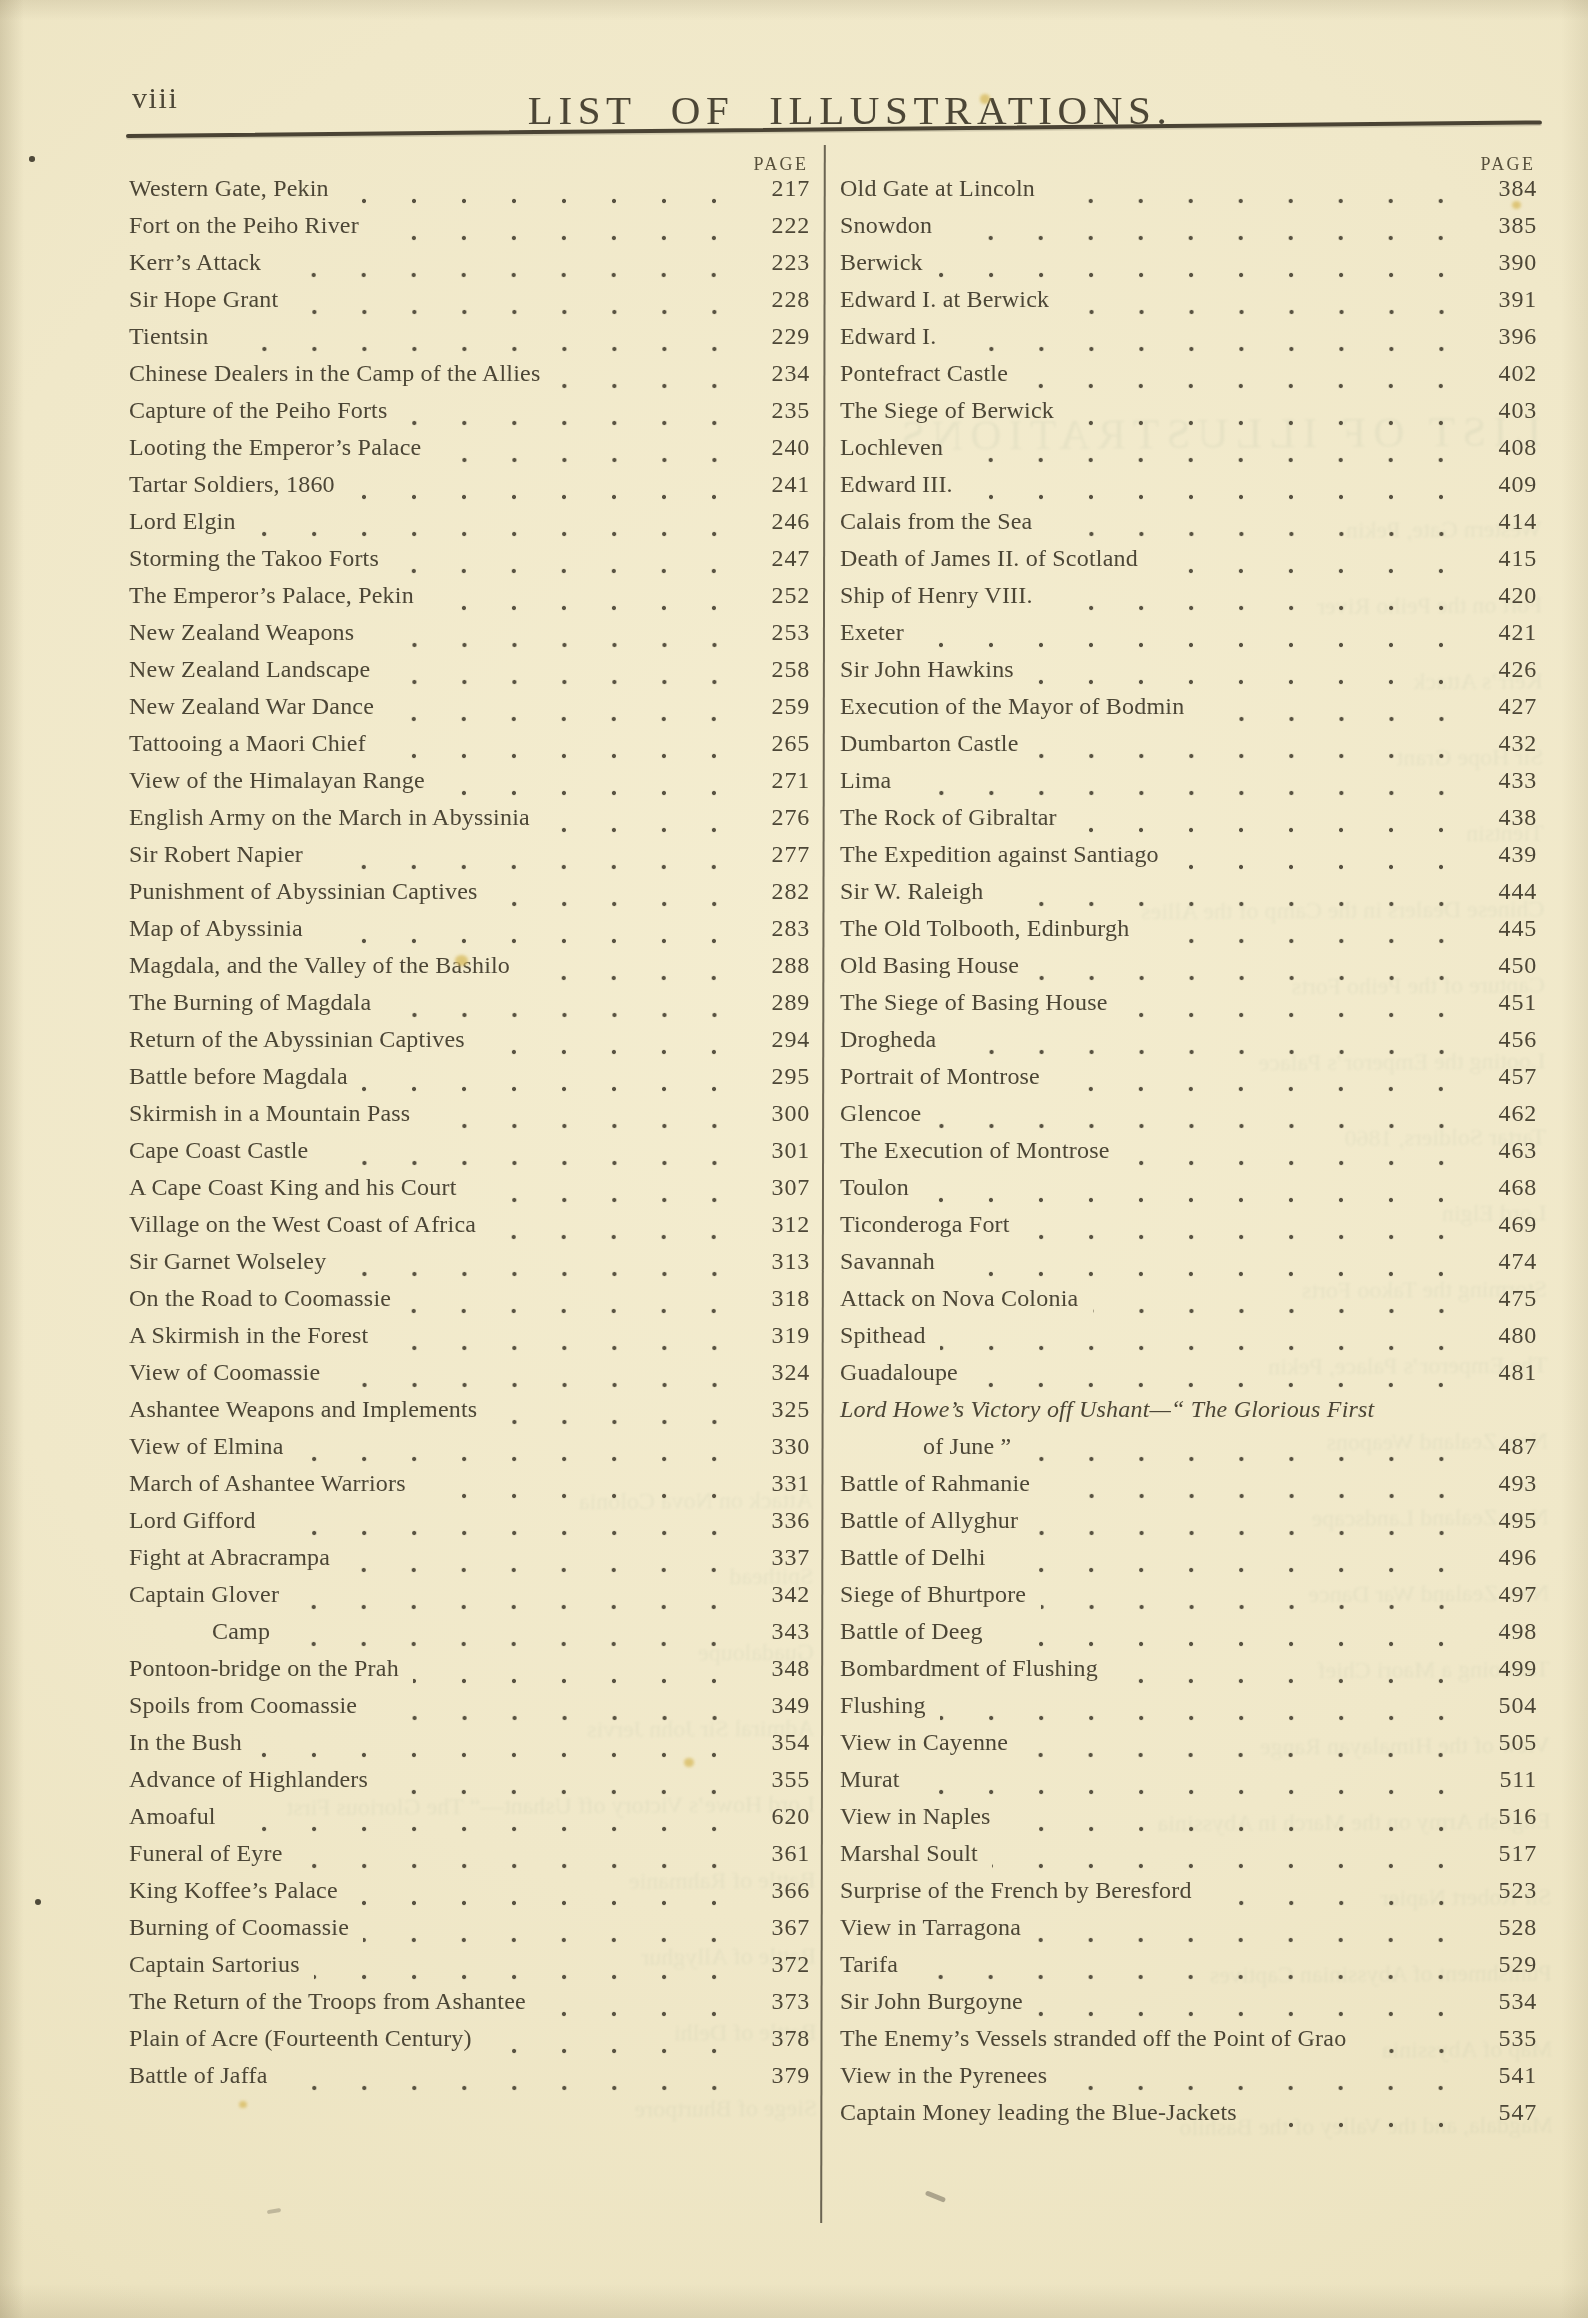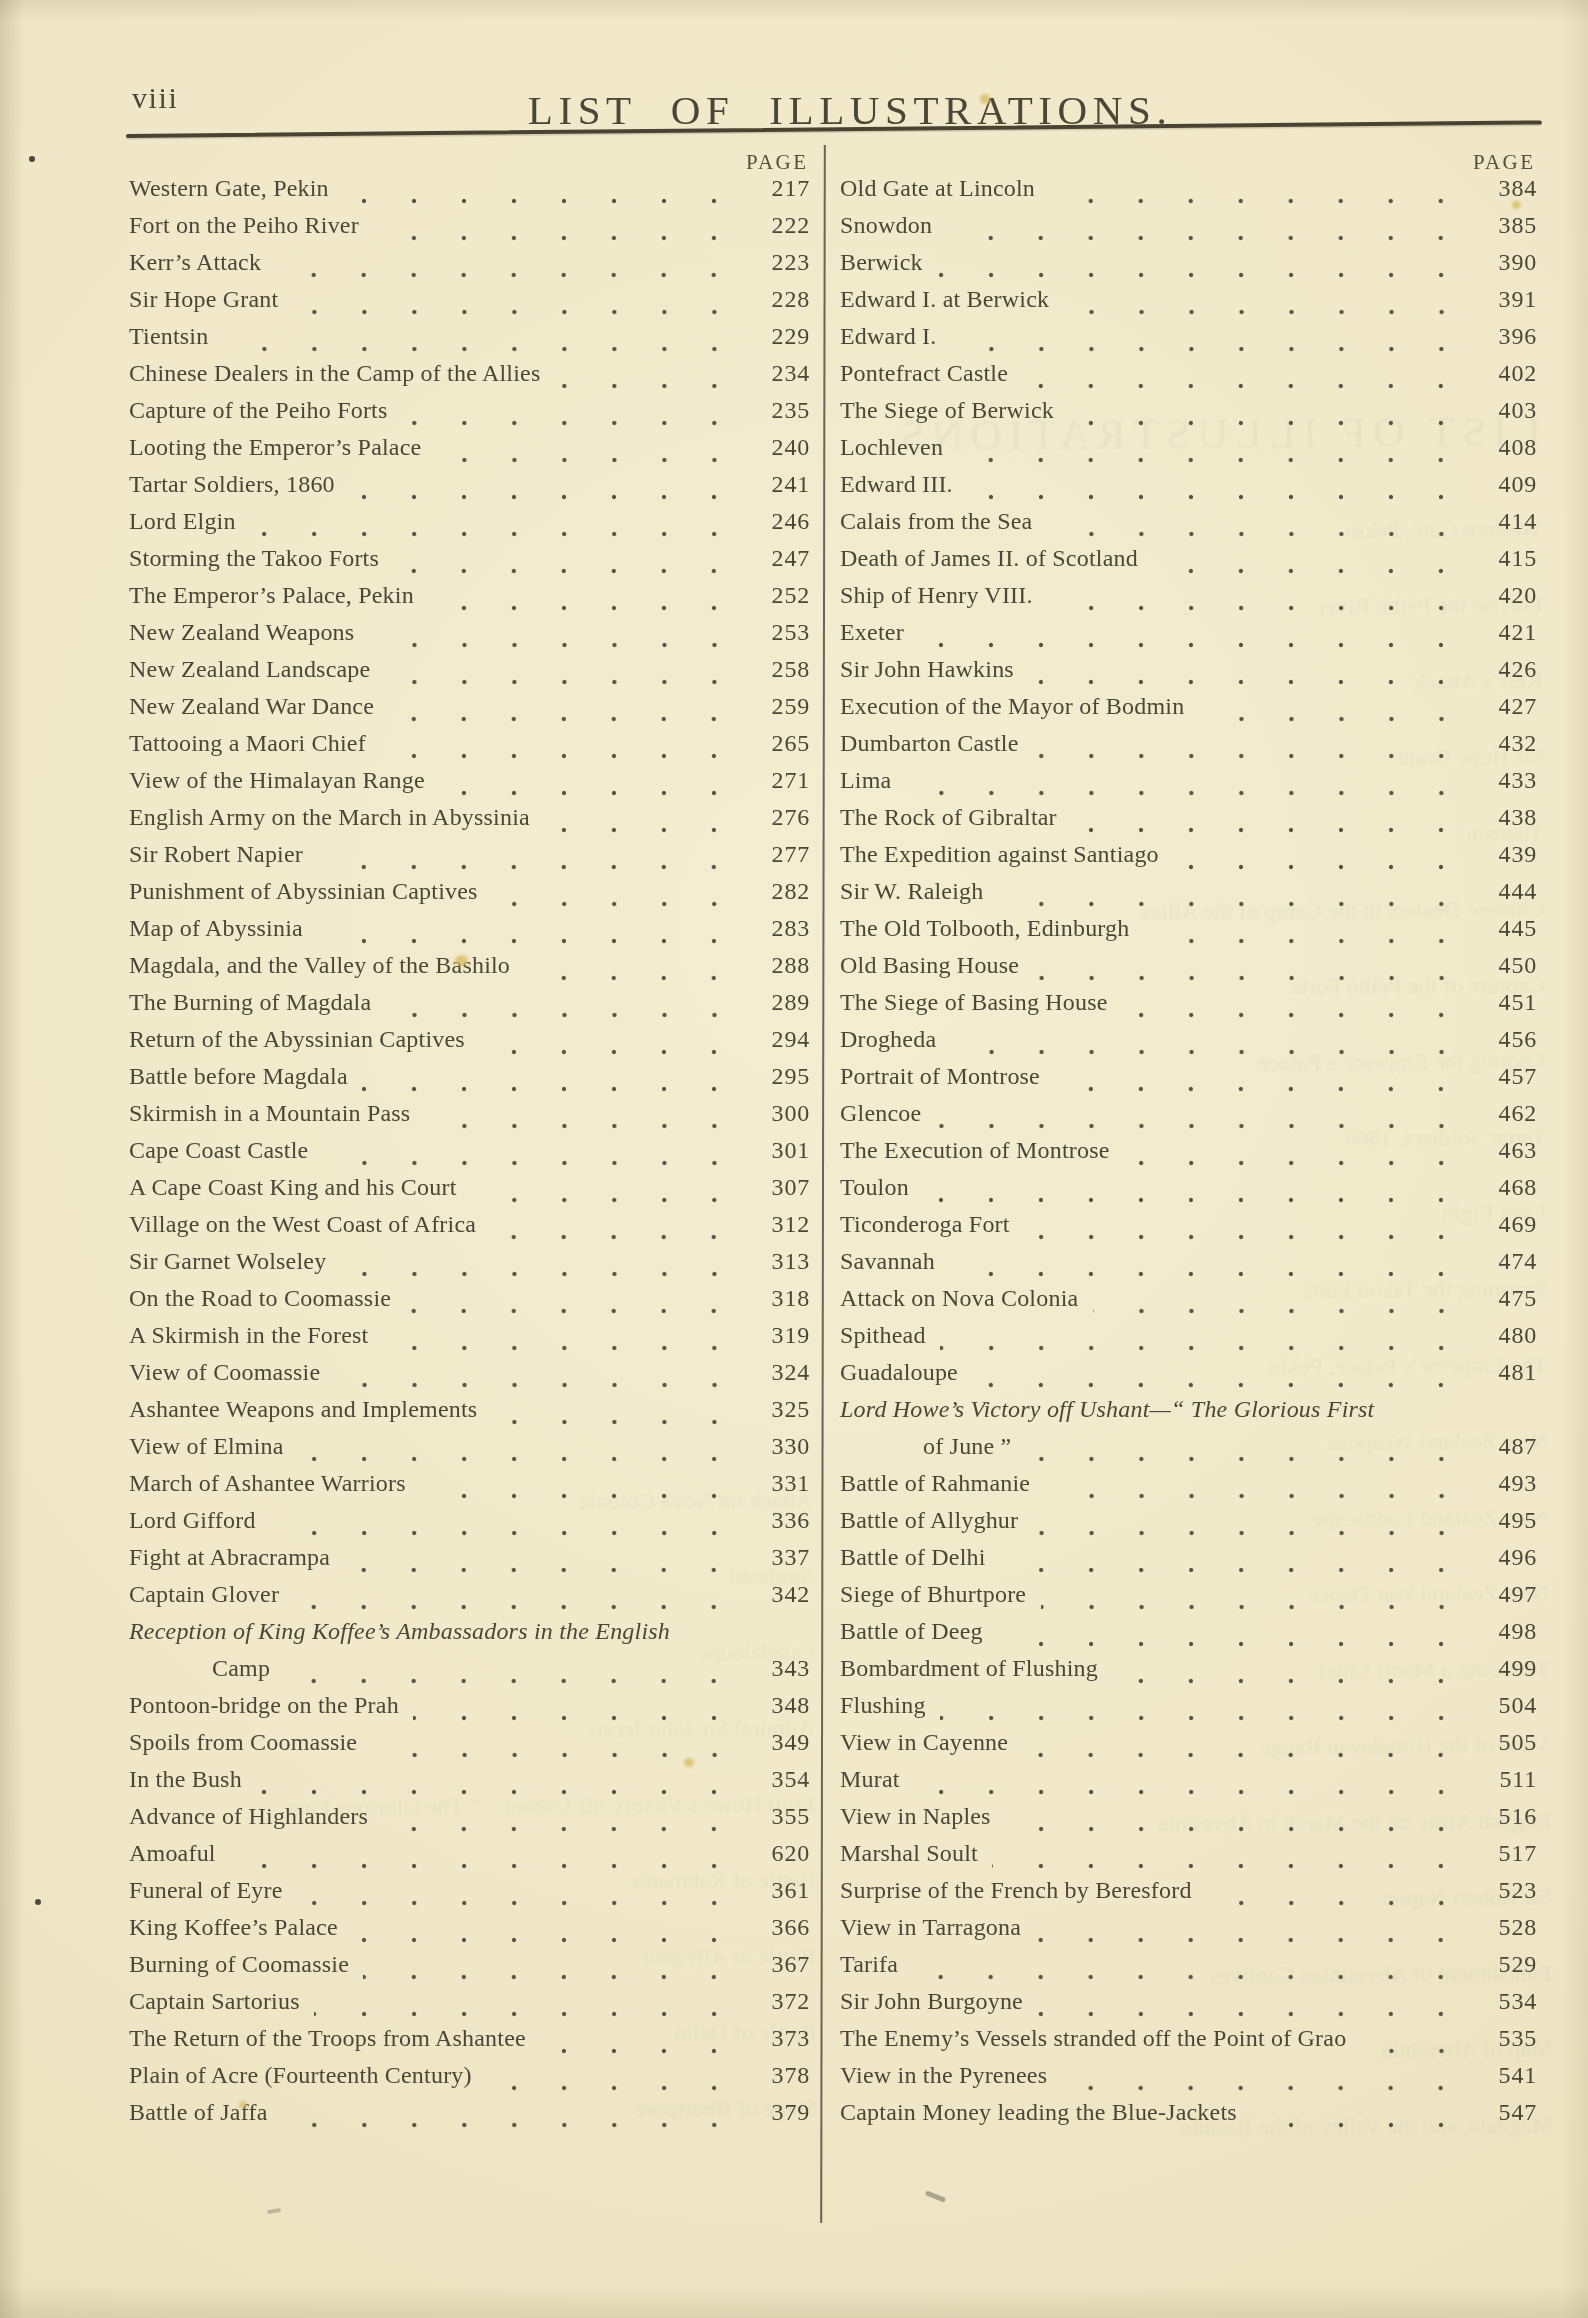--- a/index.html
+++ b/index.html
@@ -41,21 +41,21 @@
   }
   .divider{
     position:absolute;left:822px;top:145px;width:2.4px;height:2078px;
     background:var(--rule,#4a4334);opacity:.8;transform:rotate(0.1deg);
   }
   .column{position:absolute;top:137px;}
   #col-left{left:129px;width:681px;}
   #col-right{left:840px;width:697px;}
   .page-label{
     height:38px;display:flex;align-items:flex-end;justify-content:flex-end;
-    font-size:21px;letter-spacing:2.4px;padding-right:1.6px;
+    font-size:18px;letter-spacing:2.4px;padding-right:1.6px;
     color:var(--ink_light,#57503c);
     text-align:right;
   }
   .row{
     display:flex;align-items:baseline;height:37px;
     font-size:24px;white-space:nowrap;letter-spacing:0.2px;
   }
   .row .label{flex:0 0 auto;}
   .row.head .label{flex:1 1 auto;font-style:italic;}
   .row.cont .label{padding-left:83px;}
@@ -336,23 +336,20 @@
         <div class="row">
           <span class="label">Fight at Abracrampa</span>
           <span class="dots"></span>
           <span class="pagenum">337</span>
         </div>
         <div class="row">
           <span class="label">Captain Glover</span>
           <span class="dots"></span>
           <span class="pagenum">342</span>
         </div>
-        <div class="row head">
-          <span class="label">Reception of King Koffee’s Ambassadors in the English</span>
-        </div>
         <div class="row cont">
           <span class="label">Camp</span>
           <span class="dots"></span>
           <span class="pagenum">343</span>
         </div>
         <div class="row">
           <span class="label">Pontoon-bridge on the Prah</span>
           <span class="dots"></span>
           <span class="pagenum">348</span>
         </div>

